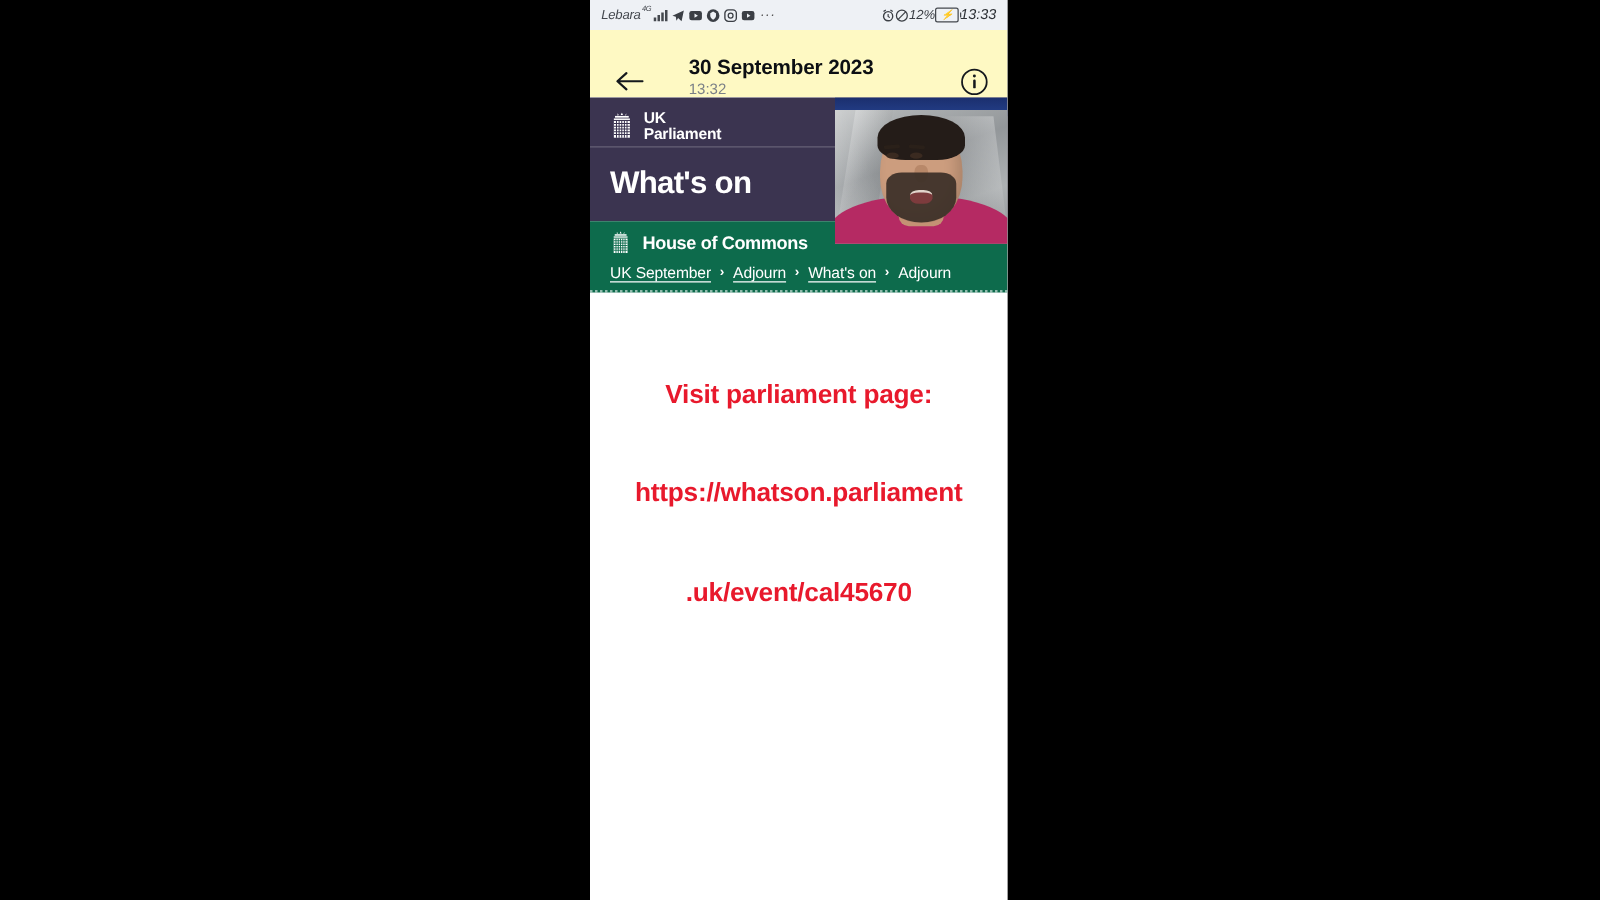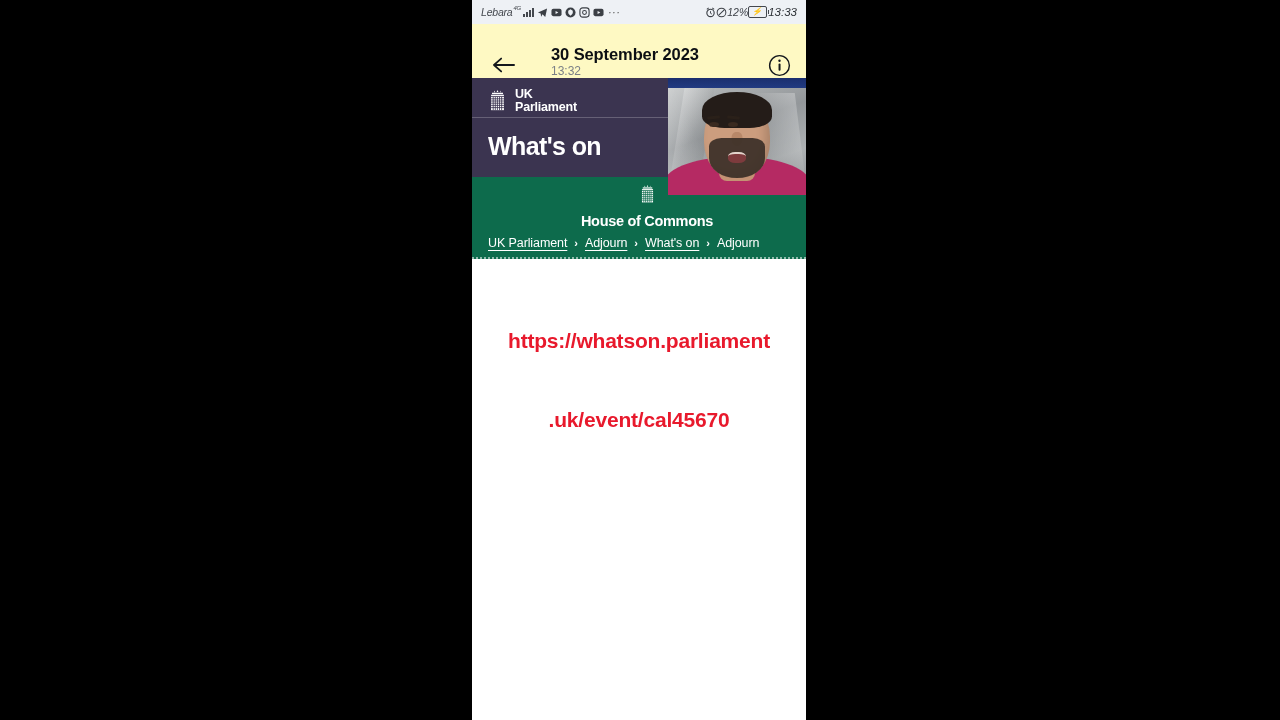--- a/index.html
+++ b/index.html
@@ -257,21 +257,20 @@
 
   .commons-band {
     background: #0d6b4c;
     position: relative;
   }
   .commons-row {
     display: flex;
     align-items: center;
     gap: 9px;
     padding: 8px 0 7px 16px;
-    flex-direction: column;
   }
   .commons-port {
     width: 17px;
     height: 19px;
     flex: 0 0 auto;
   }
   .commons-label {
     color: #ffffff;
     font-size: 14.5px;
     font-weight: bold;
@@ -613,21 +612,21 @@
                 <line x1="3" y1="14.4" x2="17" y2="14.4"></line>
                 <line x1="3" y1="16.8" x2="17" y2="16.8"></line>
                 <line x1="3" y1="19.2" x2="17" y2="19.2"></line>
               </g>
             </svg>
           </span>
           <span class="commons-label">House of Commons</span>
         </div>
 
         <div class="breadcrumb">
-          <span class="crumb">UK Parliament</span>
+          <span class="crumb">UK September</span>
           <span class="crumb-sep">›</span>
           <span class="crumb">Adjourn</span>
           <span class="crumb-sep">›</span>
           <span class="crumb">What's on</span>
           <span class="crumb-sep">›</span>
           <span class="crumb-last">Adjourn</span>
         </div>
         <div class="crumb-rule"></div>
       </div>
 
@@ -643,19 +642,20 @@
         <div class="wc-brow r"></div>
         <div class="wc-eye l"></div>
         <div class="wc-eye r"></div>
         <div class="wc-nose"></div>
         <div class="wc-beard"></div>
         <div class="wc-mouth"></div>
       </div>
     </div>
 
     <div class="caption caption-bottom">
+      <span class="ln">Visit parliament page:</span>
       <span class="ln">https://whatson.parliament</span>
       <span class="ln">.uk/event/cal45670</span>
     </div>
 
     <div class="filler"></div>
   </div>
 </div>
 
 </body></html>

